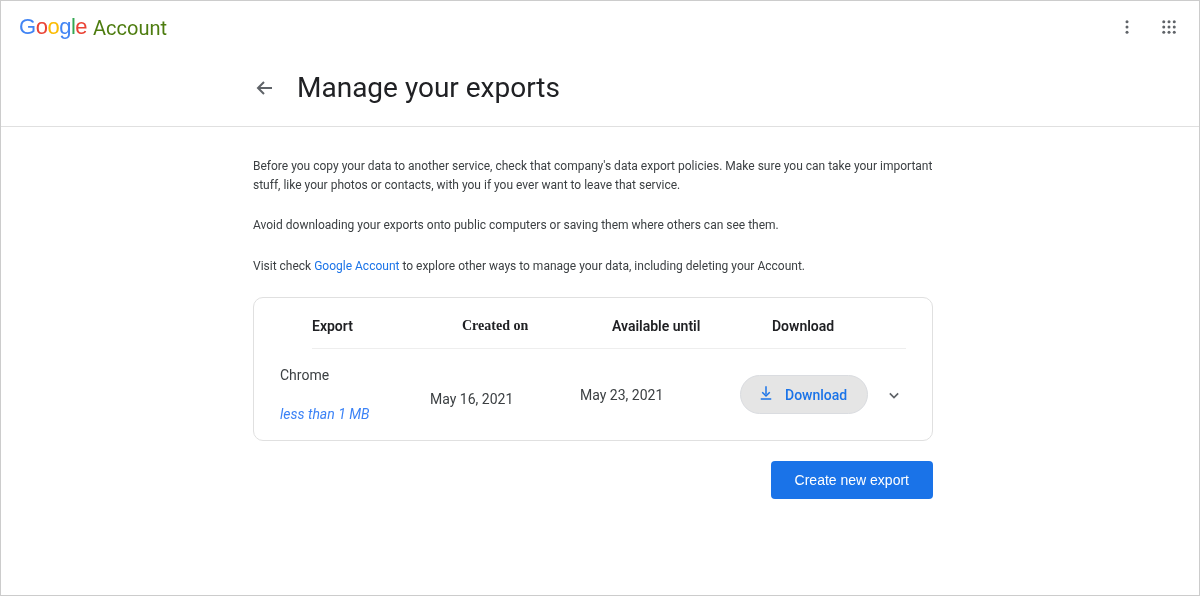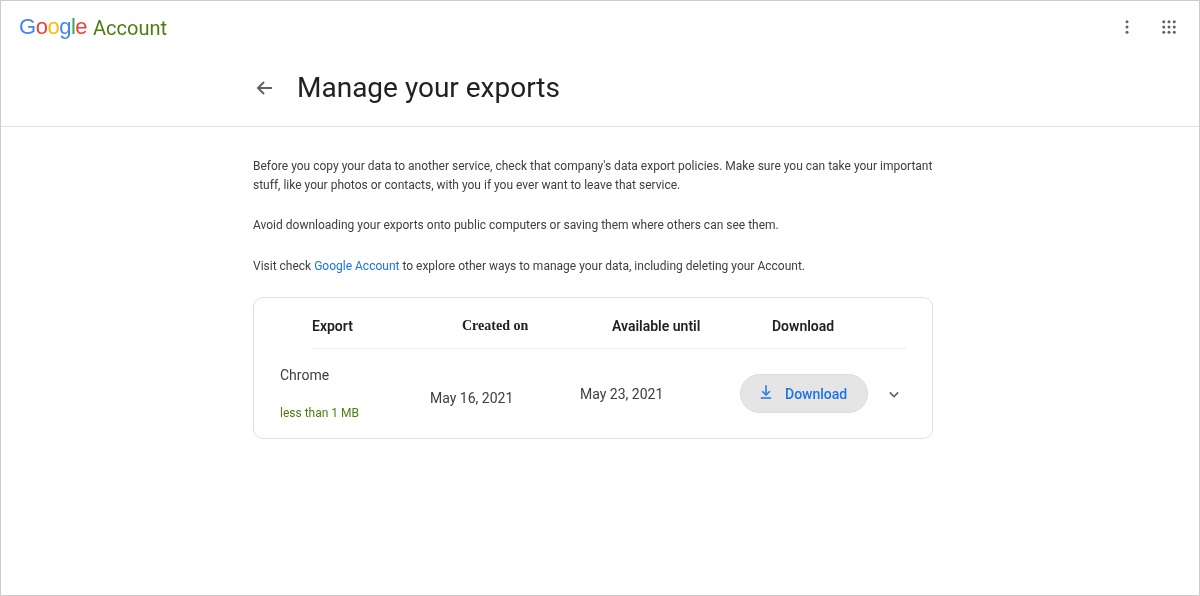--- a/index.html
+++ b/index.html
@@ -104,21 +104,21 @@
   .col-details { flex: 1; }
   .t-row {
     display: flex;
     align-items: center;
     padding-top: 18px;
     font-size: 14px;
     color: #3c4043;
   }
   .export-cell { width: 150px; }
   .export-name { margin-bottom: 23px; }
-  .export-size { font-size: 12px; color:#4d7c0f; }
+  .export-size { font-size: 14px; color:#3b82f6;font-style:italic; }
   .created-cell { width: 150px; margin-top: 8px; }
   .avail-cell { width: 160px; }
   .details-cell { flex:1; display:flex; align-items:center; justify-content:space-between; }
   .download-btn {
     display: inline-flex;
     align-items: center;
     gap: 10px;
     border: 1px solid #dadce0;
     border-radius: 20px;
     padding: 8px 20px 8px 16px;
@@ -232,13 +232,16 @@
         </div>
         <div class="chev">
           <svg width="20" height="20" viewBox="0 0 24 24" fill="none" stroke="#5f6368" stroke-width="2">
               <path d="M7 10l5 5 5-5"></path>
             </svg>
         </div>
       </div>
     </div>
   </div>
 
+  <div class="footer-row">
+    <button class="primary-btn">Create new export</button>
+  </div>
 </div>
 
 </body></html>

